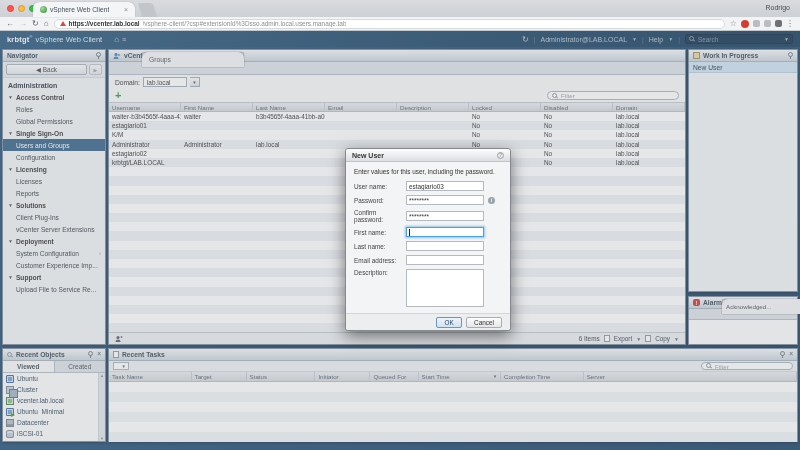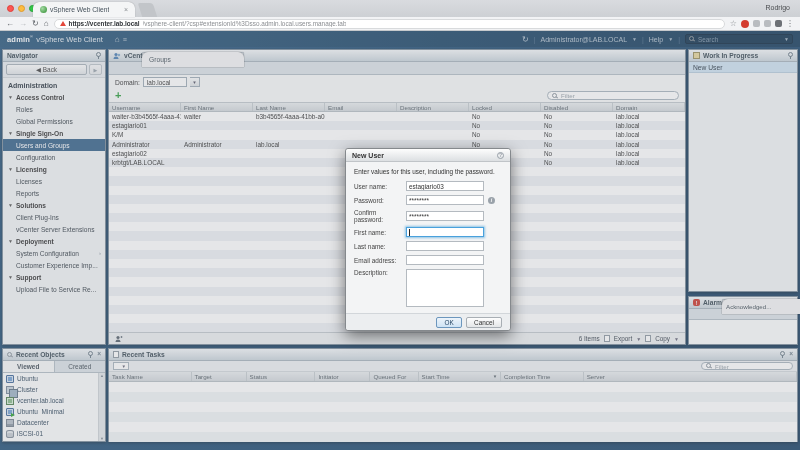--- a/index.html
+++ b/index.html
@@ -238,21 +238,21 @@
       <span class="ext-red"></span>
       <span class="ext-gray"></span>
       <span class="ext-gray"></span>
       <span class="ext-dark"></span>
       <span class="menu-dots">⋮</span>
     </div>
   </div>
 </div>
 
 <div class="app-header">
-  <span class="brand"><span>admin</span><span class="brand-reg">®</span></span>
+  <span class="brand"><span>krbtgt</span><span class="brand-reg">®</span></span>
   <span class="product">vSphere Web Client</span>
   <span class="hdr-home">⌂</span>
   <span class="hdr-list">≡</span>
   <div class="header-right">
     <span class="refresh">↻</span>
     <span class="hdr-sep">|</span>
     <span>Administrator@LAB.LOCAL</span>
     <span class="caret-down">▼</span>
     <span class="hdr-sep">|</span>
     <span>Help</span>

